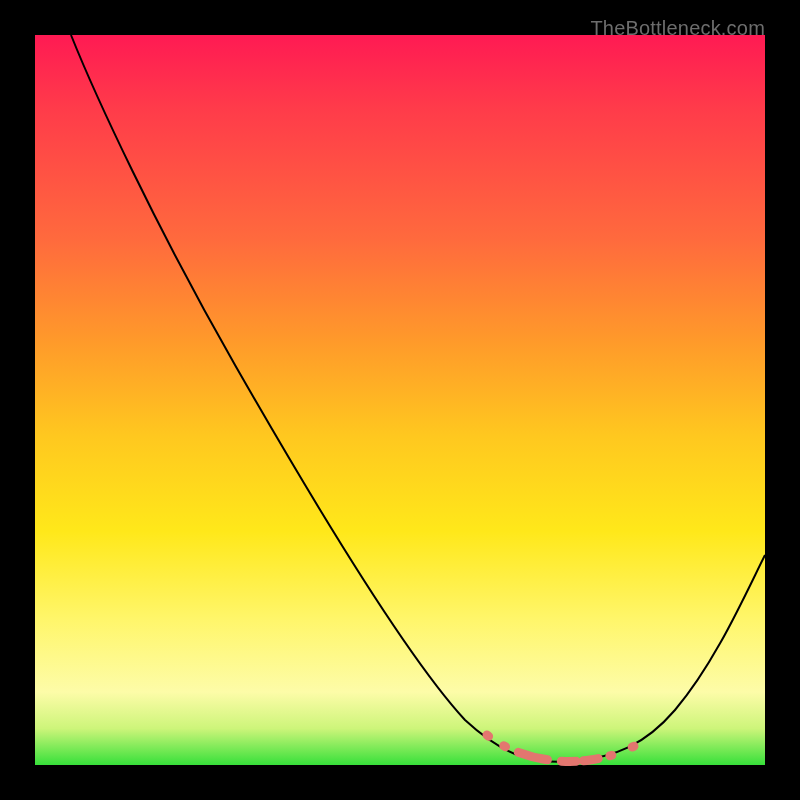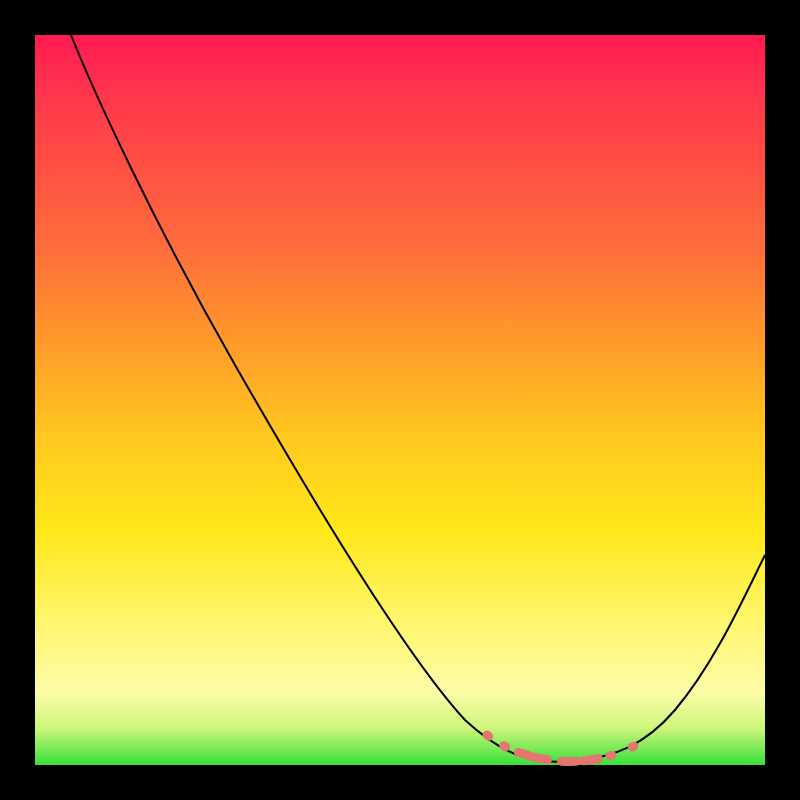--- a/index.html
+++ b/index.html
@@ -66,20 +66,21 @@
     stroke: #e3766f;
     stroke-width: 9;
     stroke-linecap: round;
     stroke-dasharray: 2 18 2 14 30 14 15 7 15 12 2 22 2 200;
   }
 </style>
 </head>
 <body>
 
 <div class="frame">
+  <div class="watermark">TheBottleneck.com</div>
   <div class="plot-area">
     <svg class="curve" viewBox="0 0 730 730">
 
       <path class="curve-path" d="M 36 0
            C 60 60, 120 190, 200 330
            C 280 470, 370 620, 430 685
            C 470 722, 500 730, 540 726
            C 580 722, 610 710, 640 675
            C 680 628, 710 560, 730 520"></path>
 

